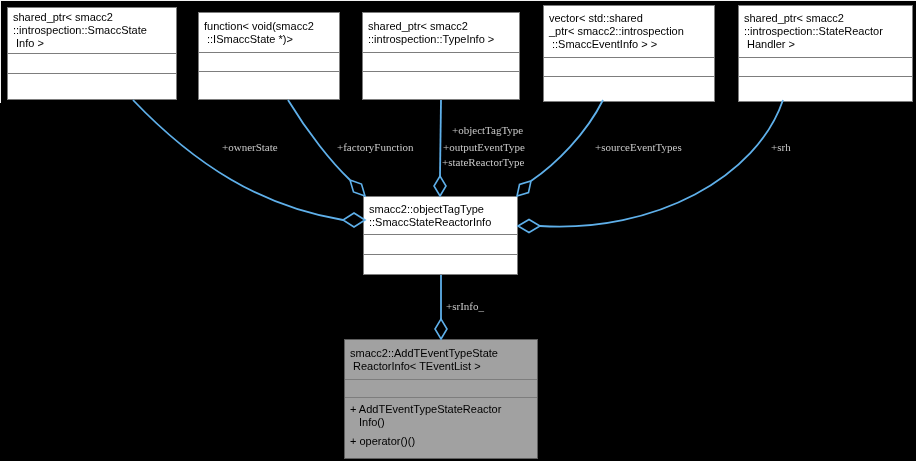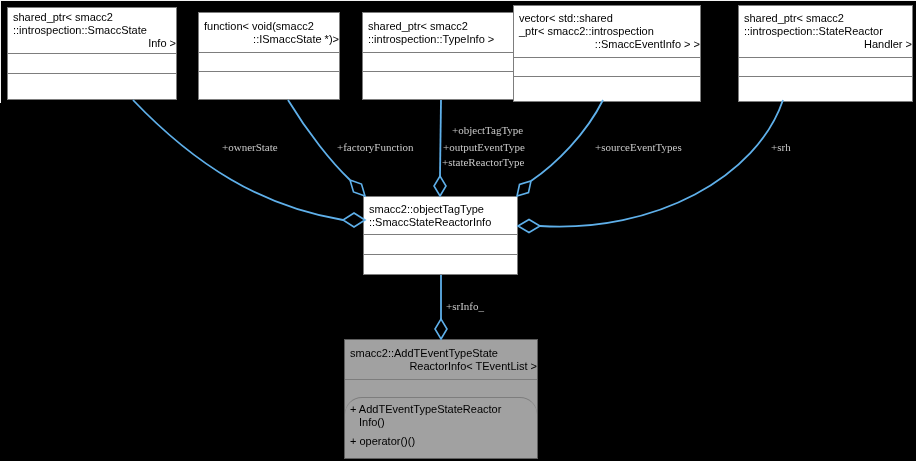--- a/index.html
+++ b/index.html
@@ -11,23 +11,23 @@
   .frame-top{position:absolute;left:0;top:0;width:916px;height:1px;background:var(--frame,#f2f2f2);}
   .frame-left{position:absolute;left:0;top:0;width:1px;height:103px;background:var(--frame,#f2f2f2);}
 
   
   .node{position:absolute;box-sizing:border-box;background:var(--node-fill,#fff);
         border:1px solid var(--node-border,#7d7d7d);color:var(--node-text,#000);
         font-size:11px;line-height:13px;z-index:2;}
   .node .title{display:flex;flex-direction:column;justify-content:center;box-sizing:border-box;}
   .node .comp{box-sizing:border-box;border-top:1px solid var(--node-border,#7d7d7d);}
   .ln{padding-left:5px;white-space:nowrap;}
-  .ln.c{padding-left:18px;text-align:right;}
+  .ln.c{padding-left:8px;text-align:left;}
   .node.highlight{background:var(--highlight-fill,#a1a1a1);border-color:var(--highlight-border,#5e5e5e);}
-  .methods{padding:5px 4px 0 5px;border-radius:17px;}
+  .methods{padding:5px 4px 0 5px;}
   .methods .wrap2{padding-left:9px;}
   .methods .m2{margin-top:6px;}
 
   
   svg.edges{position:absolute;left:0;top:0;z-index:3;pointer-events:none;}
   svg.edges path{fill:none;stroke:var(--edge,#5fb0ea);stroke-width:1.8px;}
   svg.edges polygon{fill:#000;stroke:var(--edge,#5fb0ea);stroke-width:1.6px;stroke-linejoin:miter;}
 
   
   .elabel{position:absolute;color:var(--label-text,#c9c9c9);font-size:11px;line-height:13px;
@@ -62,21 +62,21 @@
 
   <div class="node" style="left:362px;top:12px;width:158px">
     <div class="title" style="height:39px">
       <div class="ln">shared_ptr&lt; smacc2</div>
       <div class="ln">::introspection::TypeInfo &gt;</div>
     </div>
     <div class="comp" style="height:19px"></div>
     <div class="comp" style="height:28px"></div>
   </div>
 
-  <div class="node" style="left:513px;top:5px;width:188px">
+  <div class="node" style="left:543px;top:5px;width:172px">
     <div class="title" style="height:51px">
       <div class="ln">vector&lt; std::shared</div>
       <div class="ln">_ptr&lt; smacc2::introspection</div>
       <div class="ln c">::SmaccEventInfo &gt; &gt;</div>
     </div>
     <div class="comp" style="height:19px"></div>
     <div class="comp" style="height:25px"></div>
   </div>
 
   <div class="node" style="left:738px;top:5px;width:175px">

